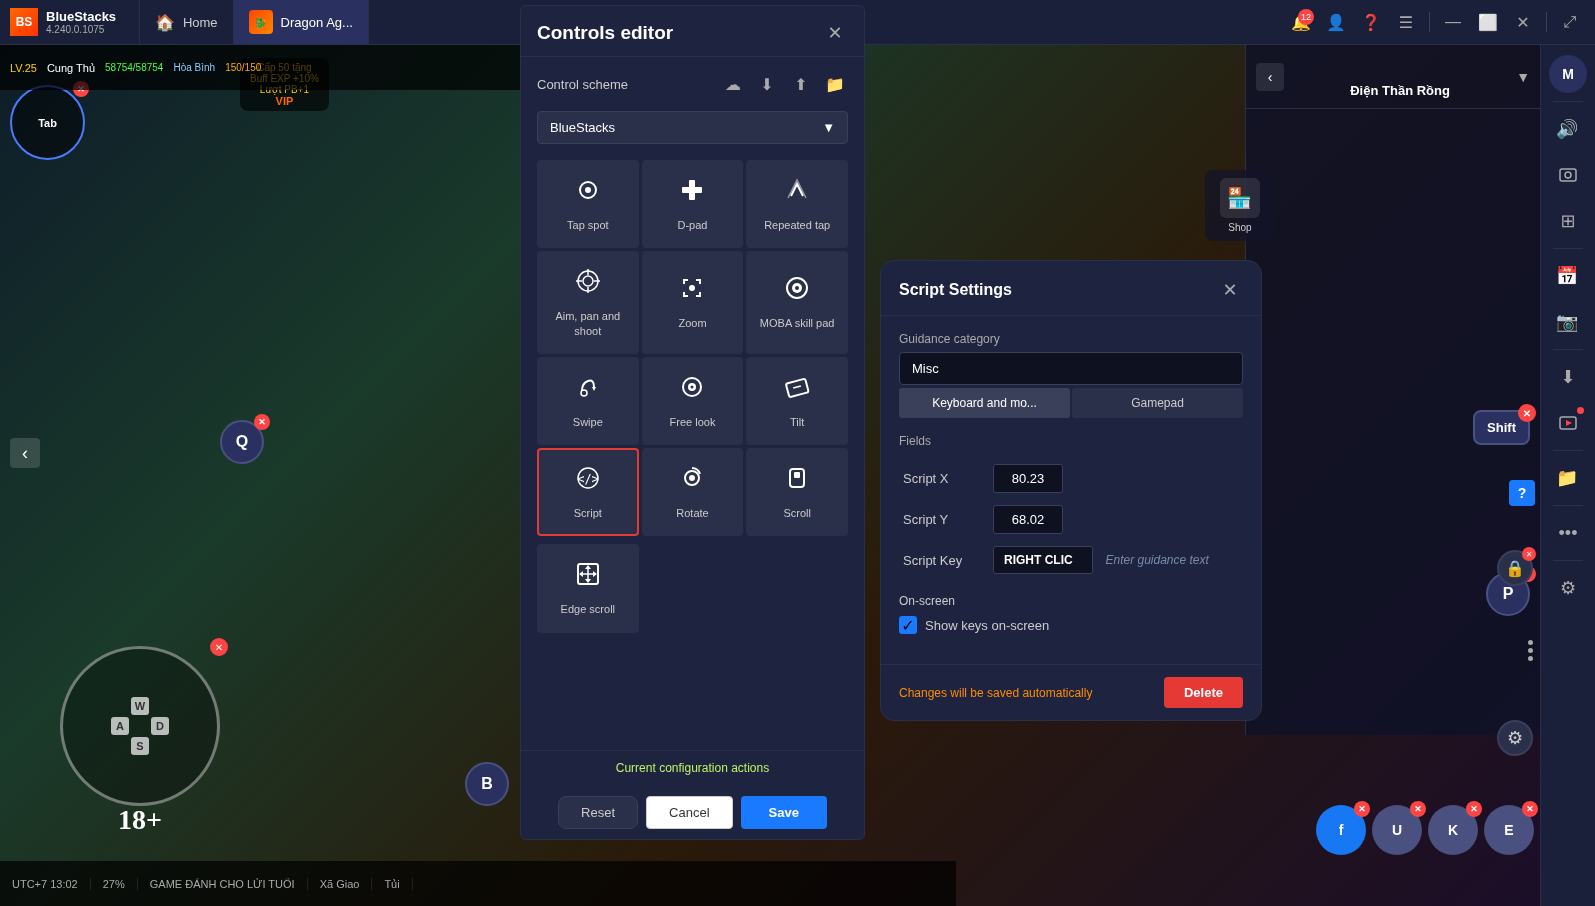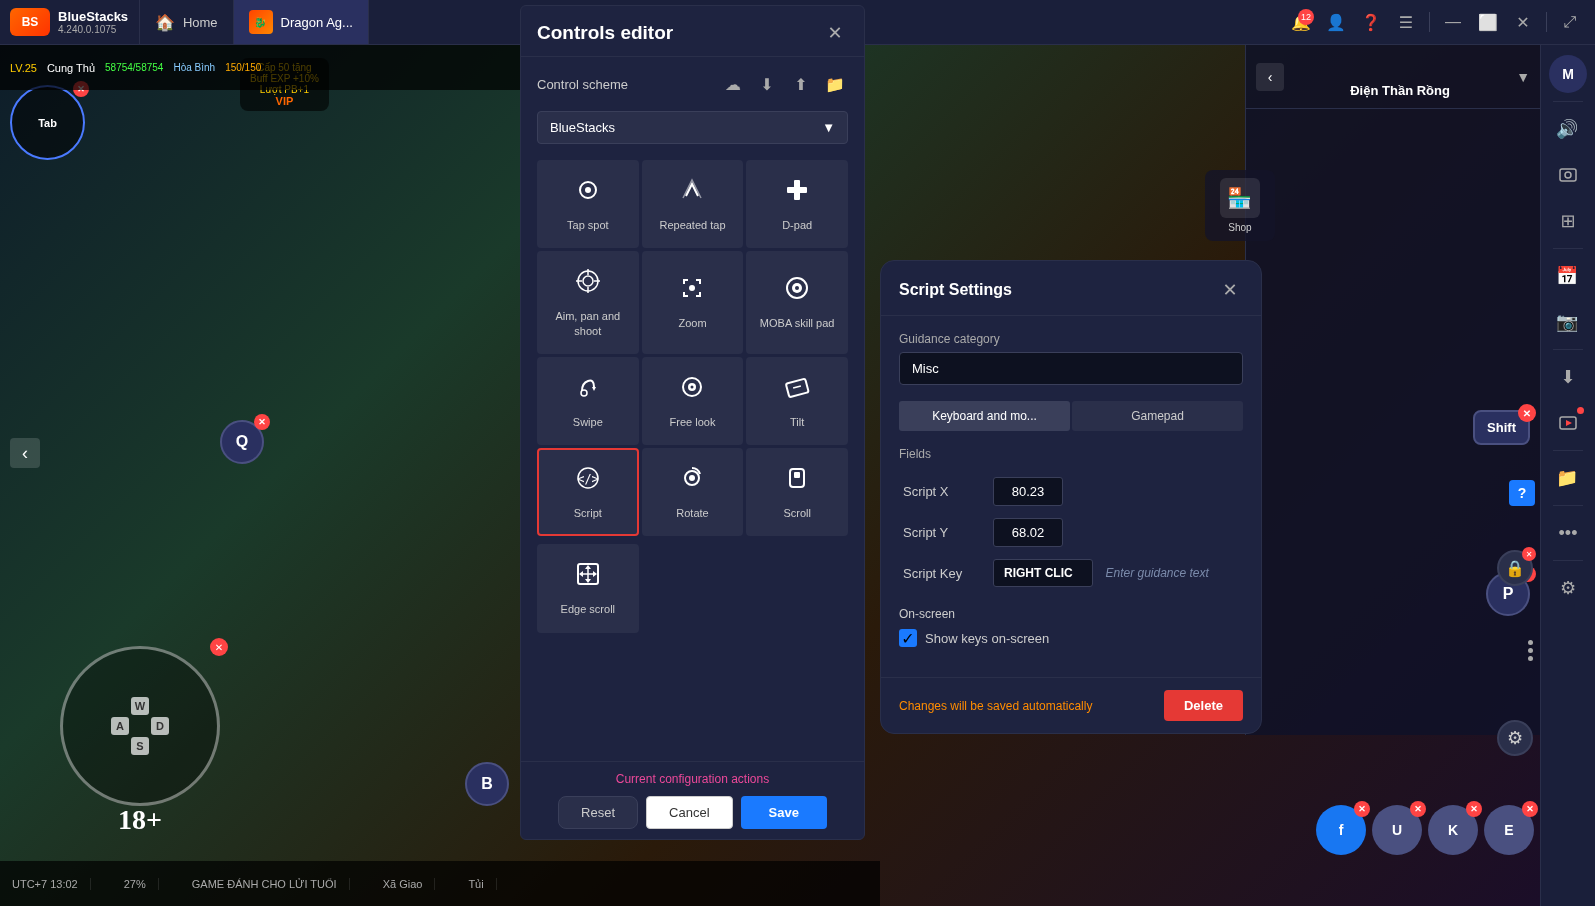--- a/index.html
+++ b/index.html
@@ -15,22 +15,22 @@
     .top-bar {
       position: absolute; top: 0; left: 0; width: 100%; height: 45px;
       background: #1a1f3a; display: flex; align-items: center; z-index: 10;
       border-bottom: 1px solid #2a2f4a;
     }
     .top-bar-logo {
       display: flex; align-items: center; padding: 0 10px; gap: 8px;
       border-right: 1px solid #2a2f4a; height: 100%; min-width: 140px;
     }
     .bs-logo {
-      width: 40px; height: 28px; background: linear-gradient(135deg, #ff6600, #ff3300);
-      border-radius: 6px; display: flex; align-items: center; justify-content: center;
+      width: 28px; height: 28px; background: linear-gradient(135deg, #ff6600, #ff3300);
+      border-radius: 0; display: flex; align-items: center; justify-content: center;
       color: white; font-weight: bold; font-size: 12px;
     }
     .top-bar-title { color: white; font-size: 13px; font-weight: 600; }
     .top-bar-subtitle { color: #aaa; font-size: 10px; }
     .top-bar-tab {
       display: flex; align-items: center; padding: 0 15px; height: 100%;
       color: #ccc; font-size: 13px; gap: 8px; border-right: 1px solid #2a2f4a;
     }
     .top-bar-tab.active { background: #2a3060; color: white; }
     .home-icon { color: #4a9eff; font-size: 16px; }
@@ -129,21 +129,21 @@
     }
     .control-item.selected { border-color: #e53935; background: #2a2f4a; }
     .control-icon { color: white; font-size: 22px; }
     .control-icon svg { width: 28px; height: 28px; fill: white; }
     .control-label { color: #ccc; font-size: 11px; text-align: center; line-height: 1.3; }
 
     
     .modal-footer {
       padding: 10px 16px; border-top: 1px solid #2a2f4a;
     }
-    .config-actions-label { color: #ec4899; font-size: 12px; text-align: center; margin-bottom: 10px; }
+    .config-actions-label { color: #bef264; font-size: 12px; text-align: center; margin-bottom: 21px; }
     .footer-btns { display: flex; gap: 8px; justify-content: center; }
     .btn-reset {
       padding: 8px 22px; background: #2a2f4a; border: 1px solid #3a3f5a;
       color: #ccc; border-radius: 8px; cursor: pointer; font-size: 13px;
     }
     .btn-cancel {
       padding: 8px 22px; background: white; border: 1px solid #ccc;
       color: #333; border-radius: 4px; cursor: pointer; font-size: 13px;
     }
     .btn-save {
@@ -156,21 +156,21 @@
       position: absolute; left: 880px; top: 260px; width: 382px;
       background: #1e2340; border: 1px solid #2a2f4a; border-radius: 14px;
       z-index: 110; padding: 0;
     }
     .ss-header {
       display: flex; align-items: center; justify-content: space-between;
       padding: 16px 18px 12px; border-bottom: 1px solid #2a2f4a;
     }
     .ss-title { color: white; font-size: 16px; font-weight: 600; }
     .ss-body { padding: 16px 18px; }
-    .ss-field-group { margin-bottom: 16px; }
+    .ss-field-group { margin-bottom: 3px; }
     .ss-field-label { color: #aaa; font-size: 12px; margin-bottom: 6px; }
     .ss-input {
       width: 100%; background: #0d1120; border: 1px solid #3a3f5a;
       border-radius: 4px; padding: 8px 12px; color: white; font-size: 13px;
     }
     .ss-tabs { display: flex; gap: 2px; margin-bottom: 16px; }
     .ss-tab {
       flex: 1; padding: 8px; text-align: center; background: #2a2f4a;
       color: #ccc; font-size: 12px; cursor: pointer; border-radius: 3px;
     }
@@ -236,23 +236,23 @@
       color: white; font-size: 28px; font-weight: bold; font-family: serif;
     }
     .dpad-x {
       position: absolute; top: -8px; right: -8px; width: 18px; height: 18px;
       background: #ff4444; border-radius: 50%; display: flex; align-items: center;
       justify-content: center; color: white; font-size: 10px; cursor: pointer;
     }
 
     
     .game-bottom-bar {
-      position: absolute; bottom: 0; left: 0; width: 880px; height: 45px;
+      position: absolute; bottom: 0; left: 0; width: 956px; height: 45px;
       background: rgba(0,0,0,0.7); display: flex; align-items: center; z-index: 10;
-      font-size: 11px; color: #aaa; gap: 21px;
+      font-size: 11px; color: #aaa;
     }
     .game-bottom-item { padding: 0 12px; border-right: 1px solid rgba(255,255,255,0.1); }
 
     
     .game-top-bar {
       position: absolute; top: 45px; left: 0; width: 520px; height: 45px;
       background: rgba(0,0,0,0.7); display: flex; align-items: center; z-index: 9;
       padding: 0 10px; gap: 10px;
     }
     .nav-arrow {
@@ -555,34 +555,34 @@
           <svg viewBox="0 0 28 28">
               <circle cx="14" cy="14" r="8" stroke="white" stroke-width="2" fill="none"></circle>
               <circle cx="14" cy="14" r="3" fill="white"></circle>
             </svg>
         </div>
         <span class="control-label">Tap spot</span>
       </div>
       <div class="control-item">
         <div class="control-icon">
           <svg viewBox="0 0 28 28">
+              <rect x="11" y="4" width="6" height="20" rx="1" fill="white"></rect>
+              <rect x="4" y="11" width="20" height="6" rx="1" fill="white"></rect>
+            </svg>
+        </div>
+        <span class="control-label">D-pad</span>
+      </div>
+      <div class="control-item">
+        <div class="control-icon">
+          <svg viewBox="0 0 28 28">
               <path d="M8 20 L14 8 L20 20" stroke="white" stroke-width="2" fill="none"></path>
               <path d="M5 22 L14 4 L23 22" stroke="white" stroke-width="1.5" fill="none" opacity="0.5"></path>
             </svg>
         </div>
         <span class="control-label">Repeated tap</span>
-      </div>
-      <div class="control-item">
-        <div class="control-icon">
-          <svg viewBox="0 0 28 28">
-              <rect x="11" y="4" width="6" height="20" rx="1" fill="white"></rect>
-              <rect x="4" y="11" width="20" height="6" rx="1" fill="white"></rect>
-            </svg>
-        </div>
-        <span class="control-label">D-pad</span>
       </div>
 
       <div class="control-item">
         <div class="control-icon">
           <svg viewBox="0 0 28 28">
               <circle cx="14" cy="14" r="10" stroke="white" stroke-width="1.5" fill="none"></circle>
               <circle cx="14" cy="14" r="5" stroke="white" stroke-width="1.5" fill="none"></circle>
               <line x1="14" y1="2" x2="14" y2="8" stroke="white" stroke-width="1.5"></line>
               <line x1="14" y1="20" x2="14" y2="26" stroke="white" stroke-width="1.5"></line>
               <line x1="2" y1="14" x2="8" y2="14" stroke="white" stroke-width="1.5"></line>

